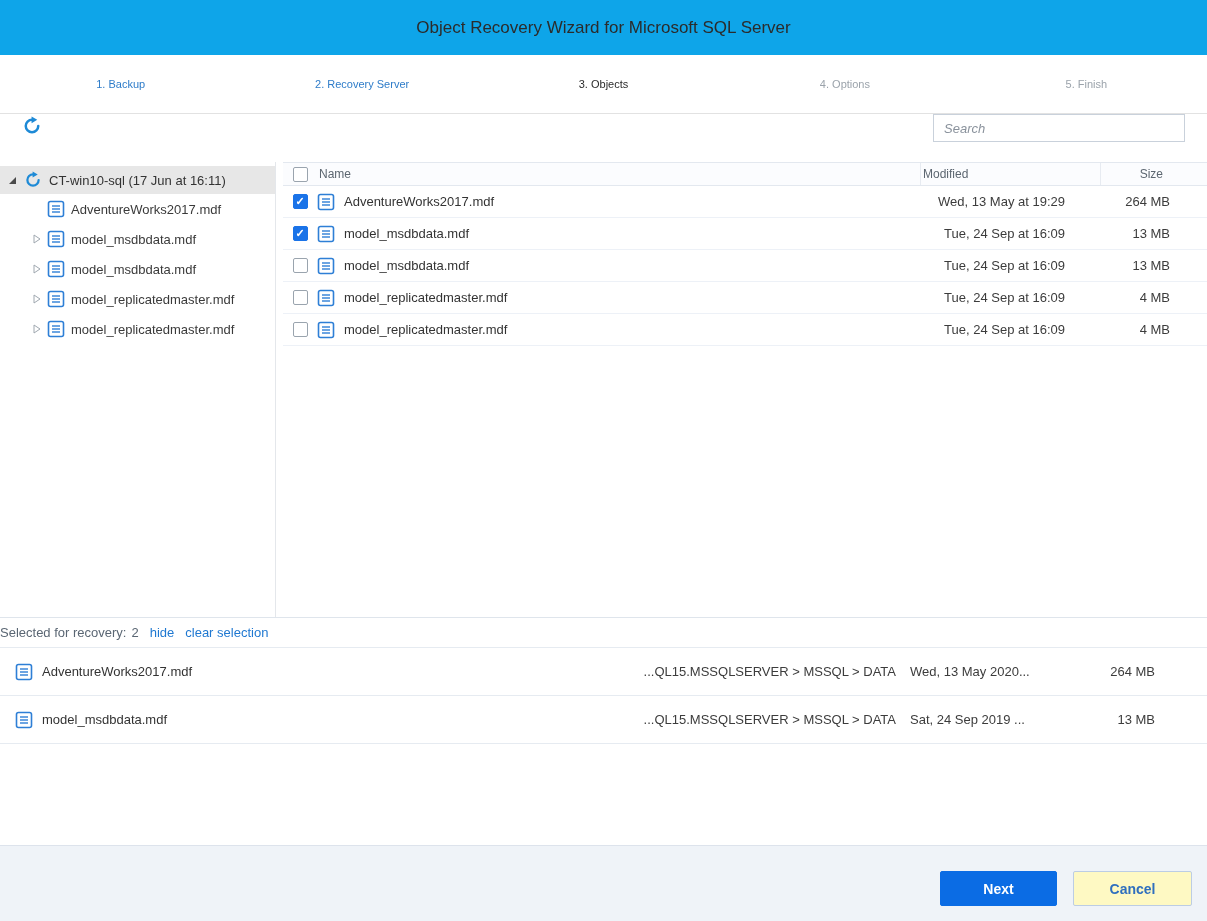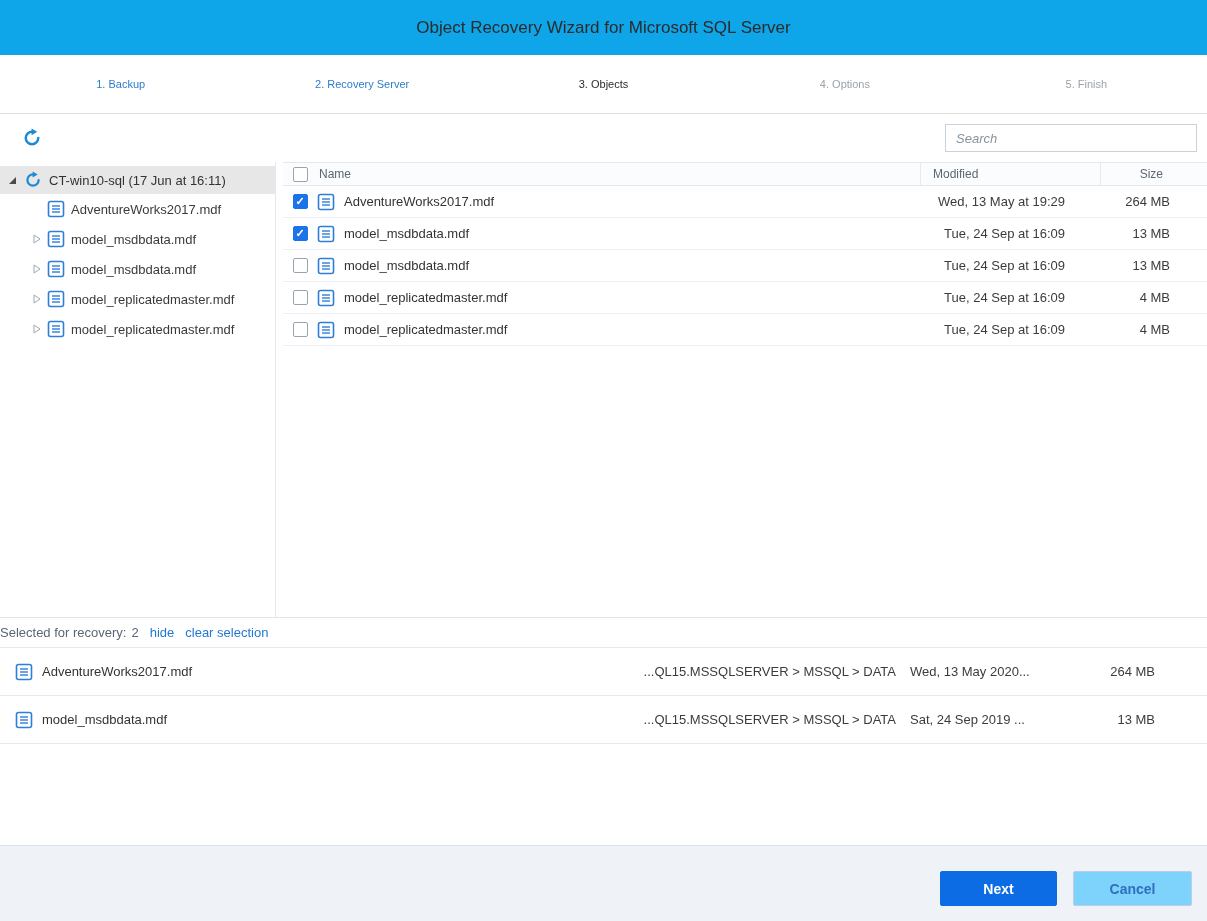--- a/index.html
+++ b/index.html
@@ -17,21 +17,21 @@
   .titlebar .title { font-size:17px; color:#2b2b2b; }
 
   
   .steps { height:59px; border-bottom:1px solid #e2e2e2; display:flex; align-items:center; flex:none; background:#fff; }
   .step { flex:1; text-align:center; font-size:11px; }
   .step.done   { color:#2e7cc9; cursor:pointer; }
   .step.current{ color:#2b2b2b; }
   .step.future { color:#9ba3ab; }
 
   
-  .toolbar { height:48px; flex:none; display:flex; align-items:center; justify-content:space-between; padding:0 10px 0 20px; }
+  .toolbar { height:48px; flex:none; display:flex; align-items:flex-start; justify-content:space-between; padding:0 22px 0 20px; }
   .icon-btn { width:24px; height:24px; display:flex; align-items:center; justify-content:center; cursor:pointer; background:none; border:none; }
   .search-input {
     width:252px; height:28px; border:1px solid #c9d1db; padding:0 10px;
     font-family:"Liberation Sans", sans-serif; font-size:13px; color:#333; outline:none;
   }
   .search-input::placeholder { color:#8a929c; font-style:italic; }
 
   
   .main { height:455px; flex:none; display:flex; min-height:0; }
 
@@ -44,21 +44,21 @@
 
   
   .filelist { flex:1; display:flex; flex-direction:column; margin-left:7px; min-width:0; }
   .fl-header {
     display:grid; grid-template-columns:34px 1fr 180px 107px; align-items:center;
     height:24px; flex:none; background:#fbfcfe; font-size:12px; color:#5c6670;
     border-top:1px solid #e3e8ef; border-bottom:1px solid #e3e8ef;
   }
   .fl-header .hcell { height:100%; display:flex; align-items:center; }
   .fl-header .h-name { padding-left:2px; }
-  .fl-header .h-mod  { border-left:1px solid #e7ebf1; padding-left:12px; }
+  .fl-header .h-mod  { border-left:1px solid #e7ebf1; padding-left:2px; }
   .fl-header .h-size { border-left:1px solid #e7ebf1; justify-content:flex-end; padding-right:44px; }
   .fl-row {
     display:grid; grid-template-columns:34px 1fr 180px 107px; align-items:center;
     height:32px; flex:none; border-bottom:1px solid #edf1f7; font-size:13px; color:#333; cursor:default;
   }
   .fl-check { display:flex; align-items:center; justify-content:center; }
   .fl-name  { display:flex; align-items:center; gap:9px; min-width:0; }
   .fl-mod   { text-align:right; padding-right:35px; color:#3c3c3c; }
   .fl-size  { text-align:right; padding-right:37px; color:#3c3c3c; }
 
@@ -85,21 +85,21 @@
   .sel-size { width:132px; padding-right:37px; text-align:right; color:#3c3c3c; }
   .sel-filler { flex:1; background:#fff; }
 
   
   .footer {
     height:76px; flex:none; background:#eff3f8; border-top:1px solid #dde3ec;
     display:flex; justify-content:flex-end; align-items:flex-start; gap:16px; padding:25px 15px 0 0;
   }
   .btn { height:35px; font-family:"Liberation Sans", sans-serif; font-size:14px; font-weight:bold; border-radius:2px; cursor:pointer; }
   .btn-next   { width:117px; background:#0b6ce4; border:1px solid #0b6ce4; color:#fff; }
-  .btn-cancel { width:119px; background:#7dd3fc; border:1px solid #bccde4; color:#2f6fbe; }
+  .btn-cancel { width:119px; background:#fef9c3; border:1px solid #bccde4; color:#2f6fbe; }
 </style>
 </head>
 <body>
 
 <div class="titlebar">
   <div class="title">Object Recovery Wizard for Microsoft SQL Server</div>
 </div>
 
 <div class="steps">
   <div class="step done">1. Backup</div>

